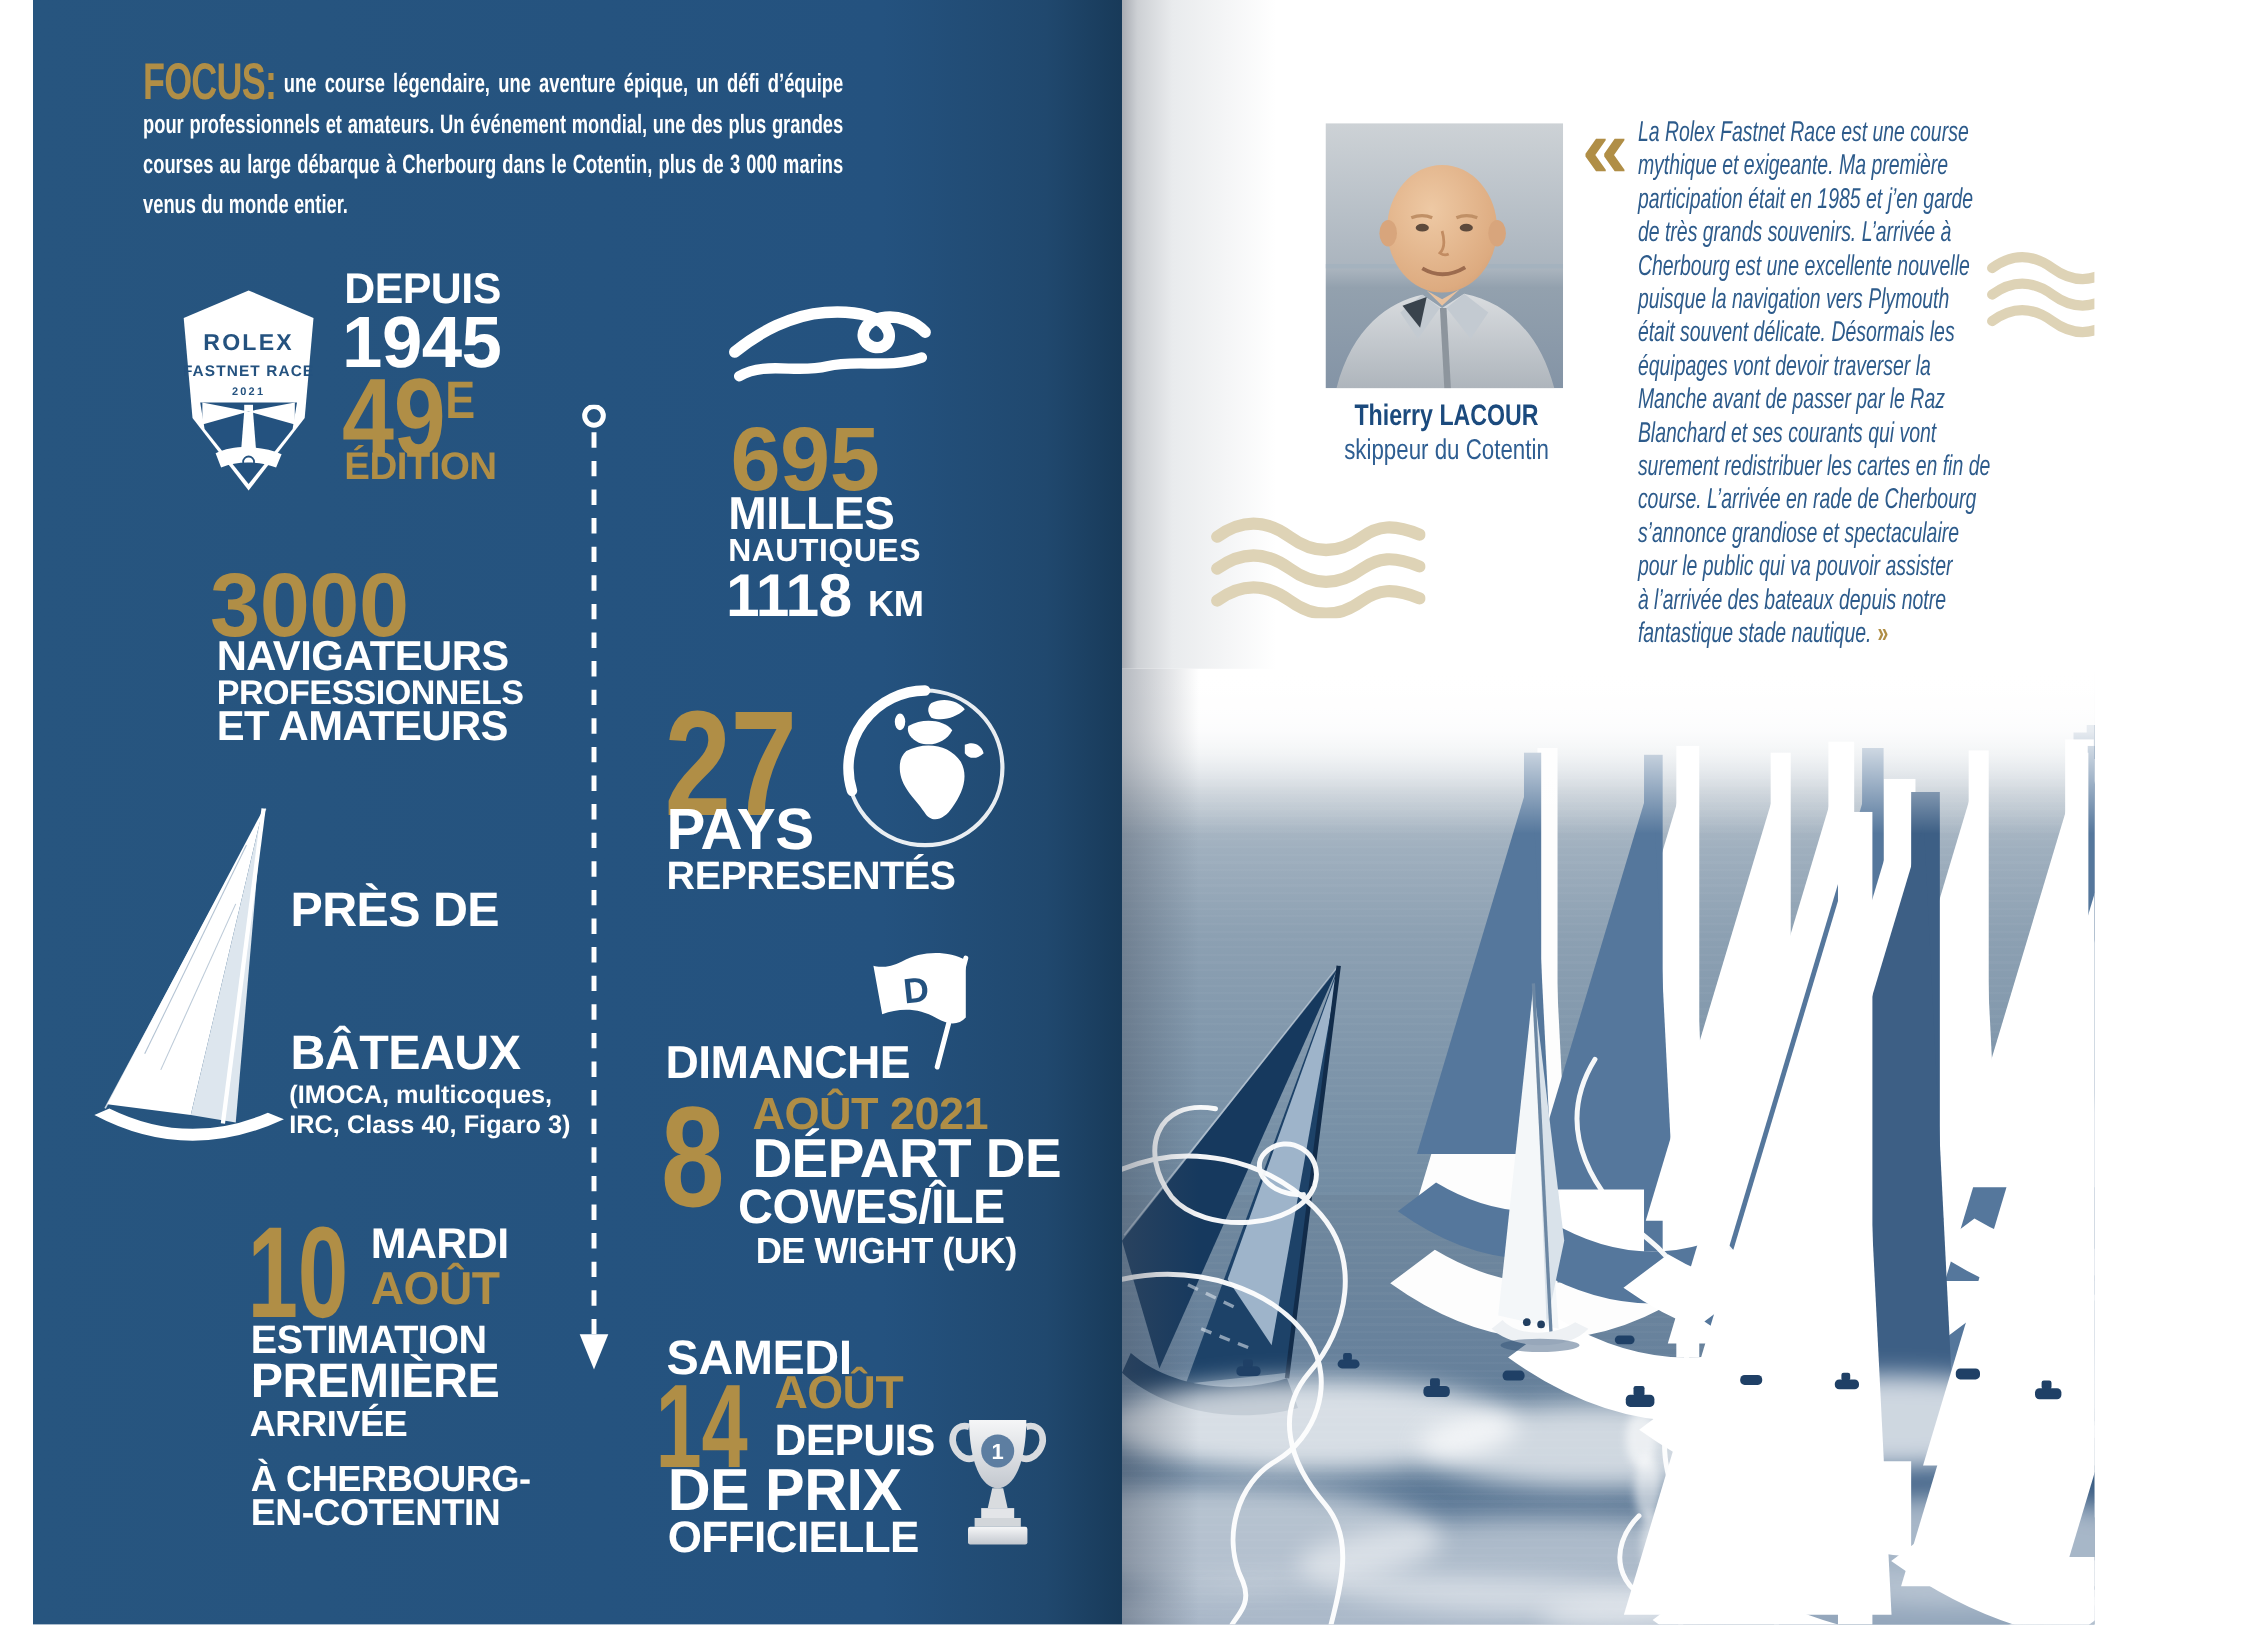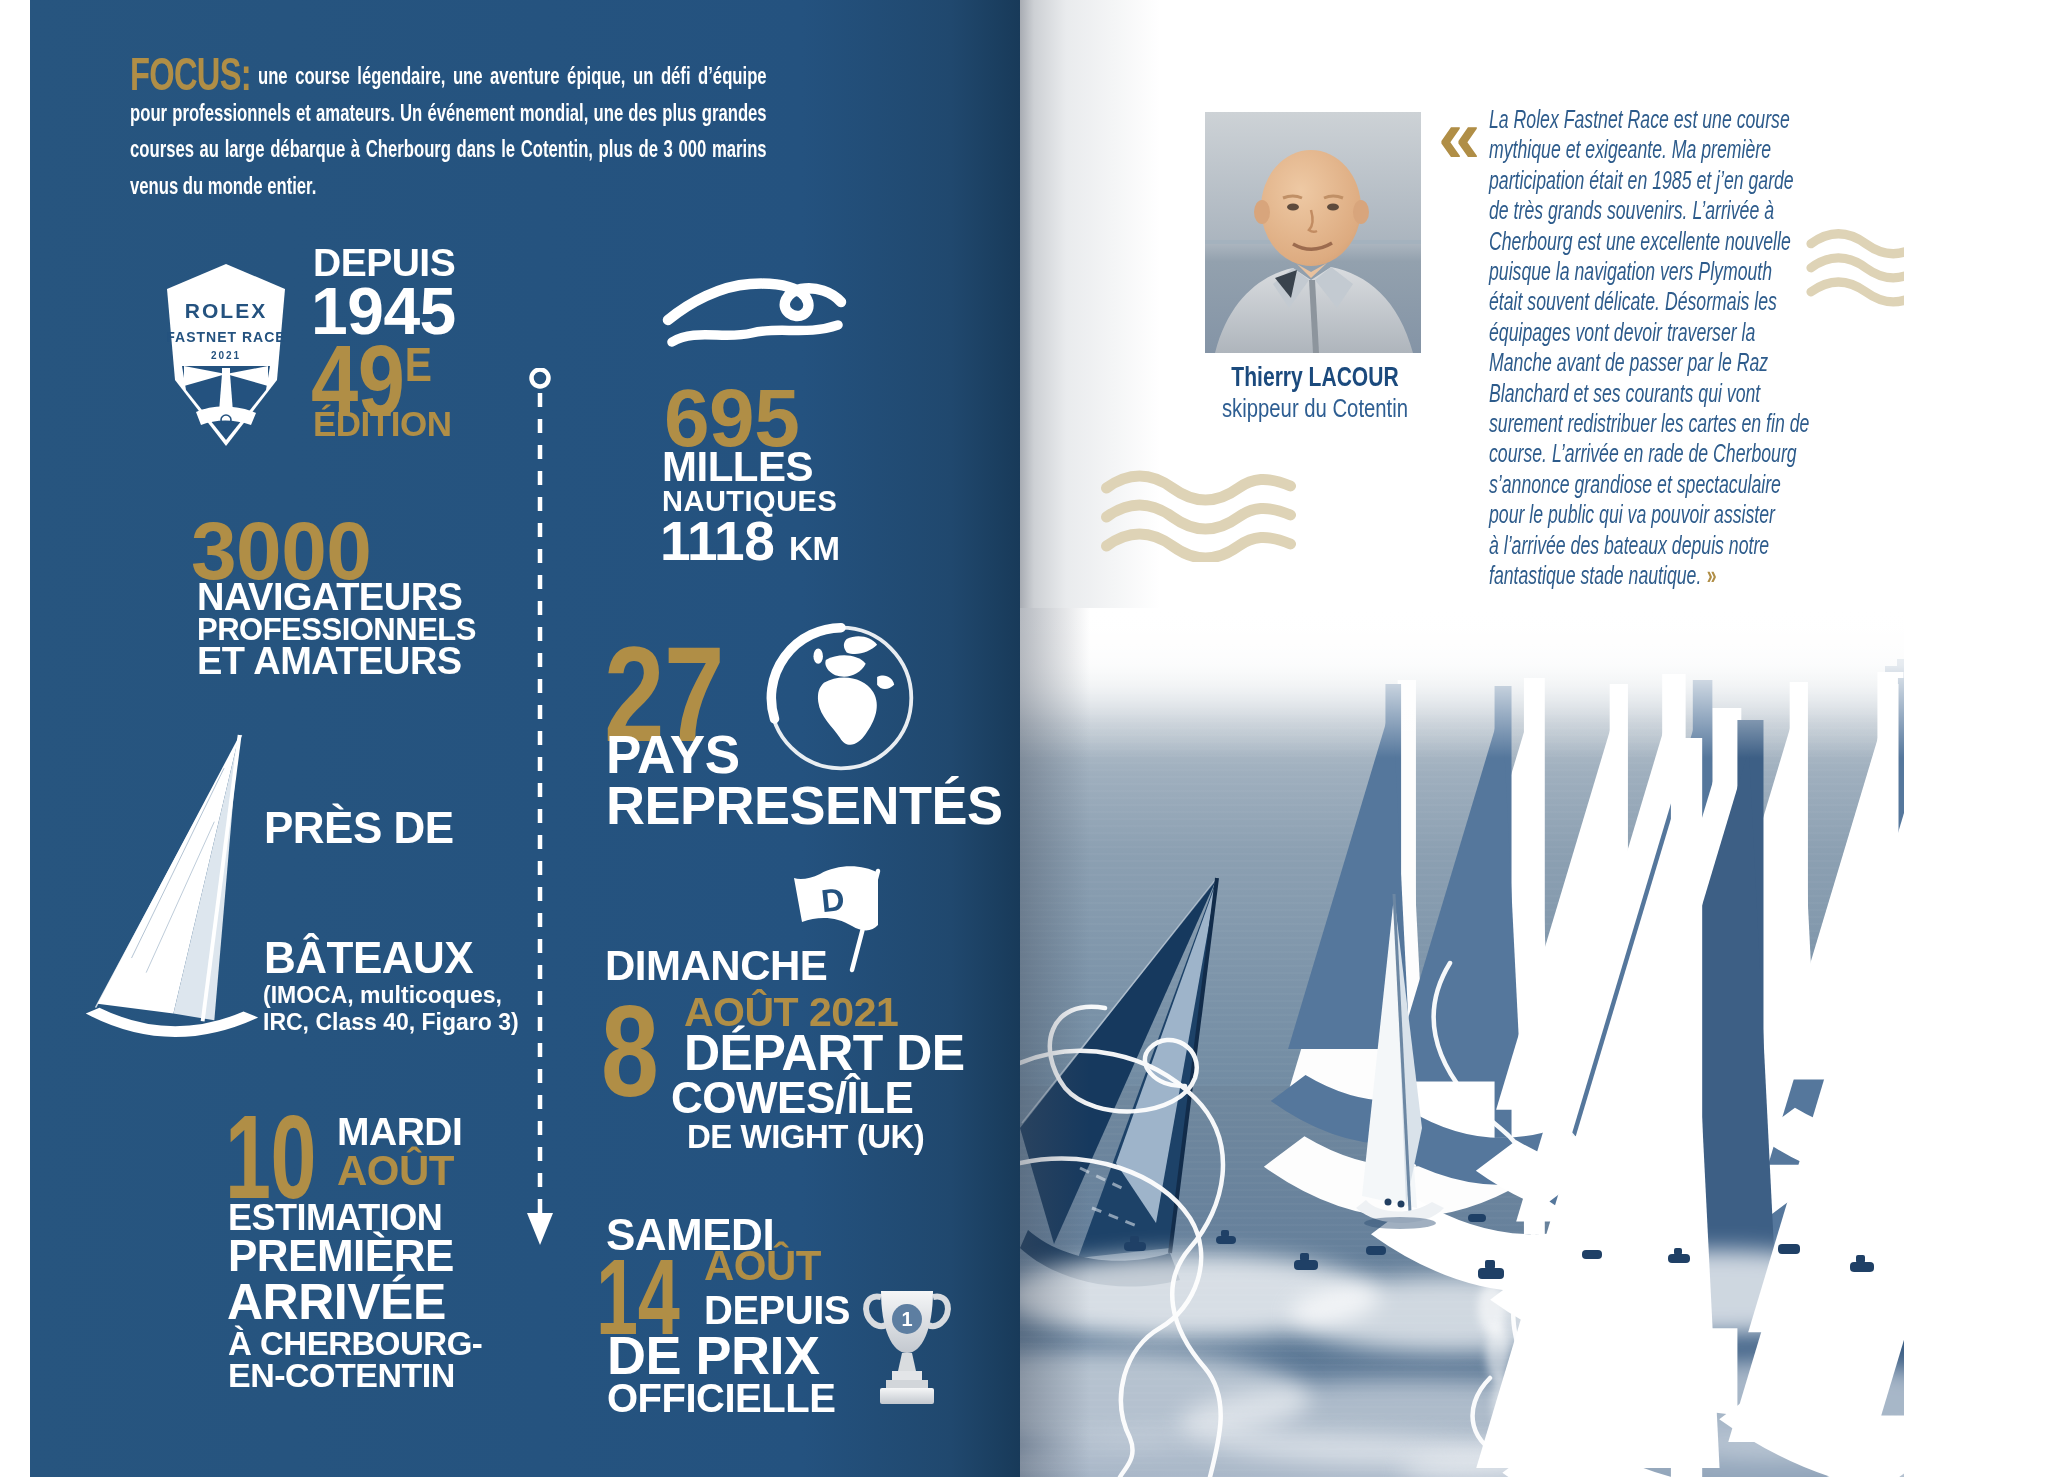--- a/index.html
+++ b/index.html
@@ -113,21 +113,21 @@
     <svg style="position:absolute;left:735px;top:622px;" width="152" height="152" viewBox="0 0 160 160">
       <circle cx="80" cy="80" r="74" fill="none" stroke="#ffffff" stroke-width="4" opacity=".9"></circle>
       <path d="M80,6 A74,74 0 0 0 10,102" fill="none" stroke="#ffffff" stroke-width="10" stroke-linecap="round"></path>
       <path d="M86,18 C98,12 112,16 118,24 C110,32 96,36 86,32 C82,27 82,22 86,18 Z" fill="#ffffff"></path>
       <ellipse cx="56" cy="36" rx="5" ry="8" fill="#ffffff"></ellipse>
       <path d="M64,40 C78,32 98,34 106,44 C100,56 86,60 74,56 C66,52 62,46 64,40 Z" fill="#ffffff"></path>
       <path d="M118,58 C126,54 134,58 136,66 C130,72 122,72 118,66 Z" fill="#ffffff"></path>
       <path d="M62,64 C80,54 104,58 114,74 C122,88 116,104 106,118 C98,130 86,134 79,122 C71,110 58,100 56,84 C55,74 57,69 62,64 Z" fill="#ffffff"></path>
     </svg>
     <div class="hl" style="left:576px;top:728px;font-size:53px;">PAYS</div>
-    <div class="hl" style="left:576px;top:778px;font-size:54px;text-align:right;">REPRESENTÉS</div>
+    <div class="hl" style="left:576px;top:778px;font-size:36px;text-align:right;">REPRESENTÉS</div>
 
     <svg style="position:absolute;left:48px;top:726px;" width="185" height="318" viewBox="0 0 190 320">
       <line x1="168" y1="6" x2="18" y2="286" stroke="#ffffff" stroke-width="1.5" opacity=".75"></line>
       <polygon points="165,8 20,282 98,292" fill="#ffffff"></polygon>
       <polygon points="165,8 98,292 140,299" fill="#dde6ee"></polygon>
       <line x1="166" y1="6" x2="128" y2="300" stroke="#ffffff" stroke-width="4"></line>
       <line x1="150" y1="40" x2="55" y2="235" stroke="#24527f" stroke-width="1" opacity=".35"></line>
       <line x1="140" y1="95" x2="70" y2="250" stroke="#24527f" stroke-width="1" opacity=".3"></line>
       <path d="M8,292 Q95,338 185,296 L170,290 Q95,322 22,286 Z" fill="#ffffff"></path>
     </svg>
@@ -146,21 +146,21 @@
     <div class="hl gold" style="left:654px;top:992px;font-size:41px;">AOÛT 2021</div>
     <div class="hl" style="left:654px;top:1028px;font-size:50px;">DÉPART DE</div>
     <div class="hl" style="left:641px;top:1076px;font-size:44px;">COWES/ÎLE</div>
     <div class="hl" style="left:657px;top:1120px;font-size:33px;">DE WIGHT (UK)</div>
 
     <div class="hl sx7 gold" style="left:195px;top:1098px;font-size:118px;">10</div>
     <div class="hl" style="left:307px;top:1112px;font-size:39px;">MARDI</div>
     <div class="hl gold" style="left:307px;top:1150px;font-size:42px;">AOÛT</div>
     <div class="hl" style="left:198px;top:1200px;font-size:36px;">ESTIMATION</div>
     <div class="hl" style="left:198px;top:1234px;font-size:44px;">PREMIÈRE</div>
-    <div class="hl" style="left:197px;top:1277px;font-size:50px;">ARRIVÉE</div>
+    <div class="hl" style="left:197px;top:1277px;font-size:33px;">ARRIVÉE</div>
     <div class="hl" style="left:198px;top:1327px;font-size:33px;">À CHERBOURG-</div>
     <div class="hl" style="left:198px;top:1358px;font-size:34px;">EN-COTENTIN</div>
 
     <div class="hl" style="left:576px;top:1213px;font-size:44px;">SAMEDI</div>
     <div class="hl sx7 gold" style="left:566px;top:1243px;font-size:108px;">14</div>
     <div class="hl gold" style="left:674px;top:1245px;font-size:42px;">AOÛT</div>
     <div class="hl" style="left:674px;top:1290px;font-size:40px;">DEPUIS</div>
     <div class="hl" style="left:577px;top:1328px;font-size:54px;">DE PRIX</div>
     <div class="hl" style="left:577px;top:1378px;font-size:40px;">OFFICIELLE</div>
     <svg style="position:absolute;left:830px;top:1283px;" width="94" height="133" viewBox="0 0 92 133">

